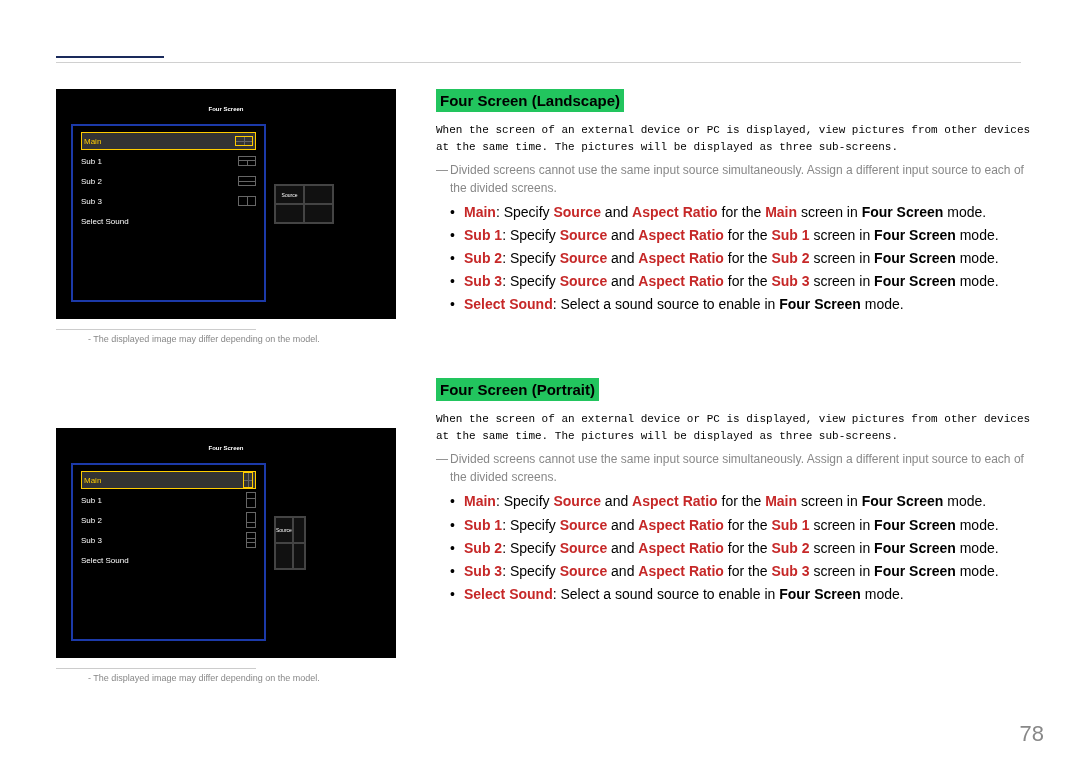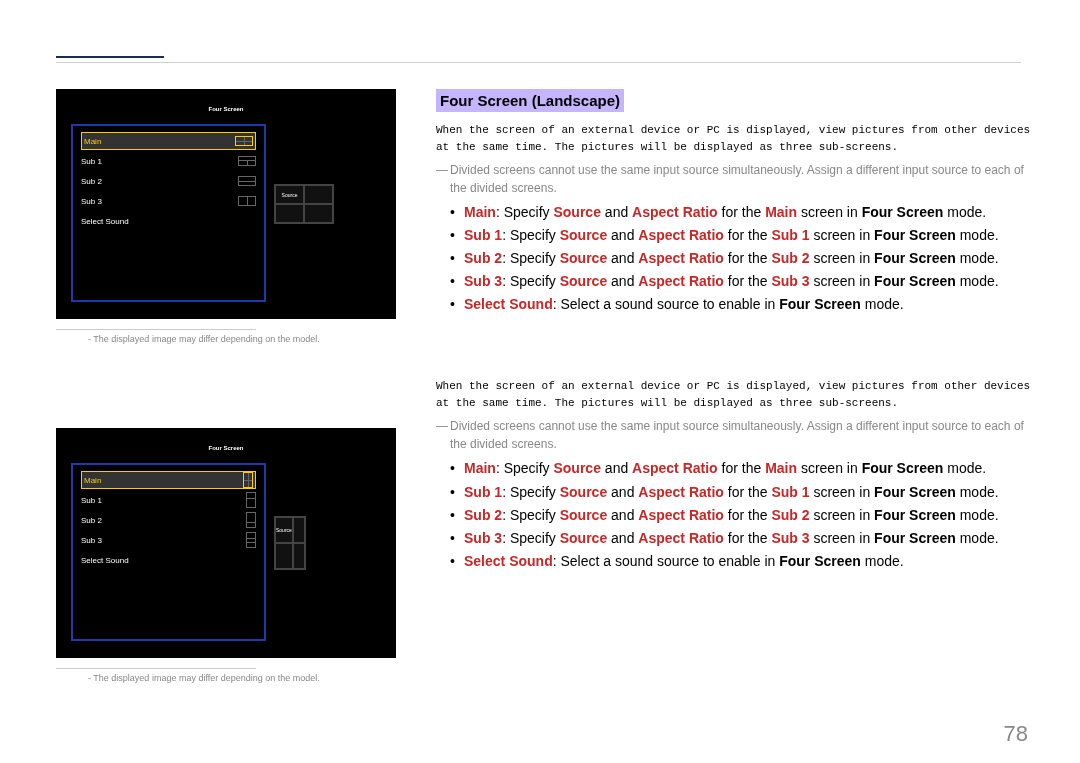--- a/index.html
+++ b/index.html
@@ -136,21 +136,21 @@
   .caption {
     font-size: 9px;
     color:#888;
     margin-left:32px;
   }
   .caption::before { content:"- "; }
 
   
   .section-title {
     display:inline-block;
-    background: #c4b5fd;
+    background: #22c55e;
     color:#000;
     font-weight:bold;
     font-size: 15px;
     padding: 3px 4px 3px 4px;
     margin-bottom: 10px;
   }
   .body-text {
     font-size: 11px;
     color:#000;
     line-height: 1.5;
@@ -187,21 +187,21 @@
     color:#000;
   }
   .bold-red { color:#c62828; font-weight:bold; }
   .bold-black { color:#000; font-weight:bold; }
 
   .section2 {
     margin-top: 62px;
   }
   .page-no {
     position:absolute;
-    right: 52px;
+    right: 36px;
     bottom: 16px;
     font-size: 22px;
     color:#888;
     font-weight:300;
   }
 </style>
 </head>
 <body>
 
 <div class="page">
@@ -326,20 +326,21 @@
         <ul class="bullets">
           <li><span class="bold-red">Main</span><span>: Specify </span><span class="bold-red">Source</span><span> and </span><span class="bold-red">Aspect Ratio</span><span> for the </span><span class="bold-red">Main</span><span> screen in </span><span class="bold-black">Four Screen</span><span> mode.</span></li>
           <li><span class="bold-red">Sub 1</span><span>: Specify </span><span class="bold-red">Source</span><span> and </span><span class="bold-red">Aspect Ratio</span><span> for the </span><span class="bold-red">Sub 1</span><span> screen in </span><span class="bold-black">Four Screen</span><span> mode.</span></li>
           <li><span class="bold-red">Sub 2</span><span>: Specify </span><span class="bold-red">Source</span><span> and </span><span class="bold-red">Aspect Ratio</span><span> for the </span><span class="bold-red">Sub 2</span><span> screen in </span><span class="bold-black">Four Screen</span><span> mode.</span></li>
           <li><span class="bold-red">Sub 3</span><span>: Specify </span><span class="bold-red">Source</span><span> and </span><span class="bold-red">Aspect Ratio</span><span> for the </span><span class="bold-red">Sub 3</span><span> screen in </span><span class="bold-black">Four Screen</span><span> mode.</span></li>
           <li><span class="bold-red">Select Sound</span><span>: Select a sound source to enable in </span><span class="bold-black">Four Screen</span><span> mode.</span></li>
         </ul>
       </div>
 
       <div class="section2">
+        <div class="section-title">Four Screen (Portrait)</div>
         <p class="body-text">When the screen of an external device or PC is displayed, view pictures from other devices at the same time. The pictures will be displayed as three sub-screens.</p>
         <p class="note">Divided screens cannot use the same input source simultaneously. Assign a different input source to each of the divided screens.</p>
         <ul class="bullets">
           <li><span class="bold-red">Main</span><span>: Specify </span><span class="bold-red">Source</span><span> and </span><span class="bold-red">Aspect Ratio</span><span> for the </span><span class="bold-red">Main</span><span> screen in </span><span class="bold-black">Four Screen</span><span> mode.</span></li>
           <li><span class="bold-red">Sub 1</span><span>: Specify </span><span class="bold-red">Source</span><span> and </span><span class="bold-red">Aspect Ratio</span><span> for the </span><span class="bold-red">Sub 1</span><span> screen in </span><span class="bold-black">Four Screen</span><span> mode.</span></li>
           <li><span class="bold-red">Sub 2</span><span>: Specify </span><span class="bold-red">Source</span><span> and </span><span class="bold-red">Aspect Ratio</span><span> for the </span><span class="bold-red">Sub 2</span><span> screen in </span><span class="bold-black">Four Screen</span><span> mode.</span></li>
           <li><span class="bold-red">Sub 3</span><span>: Specify </span><span class="bold-red">Source</span><span> and </span><span class="bold-red">Aspect Ratio</span><span> for the </span><span class="bold-red">Sub 3</span><span> screen in </span><span class="bold-black">Four Screen</span><span> mode.</span></li>
           <li><span class="bold-red">Select Sound</span><span>: Select a sound source to enable in </span><span class="bold-black">Four Screen</span><span> mode.</span></li>
         </ul>
       </div>

